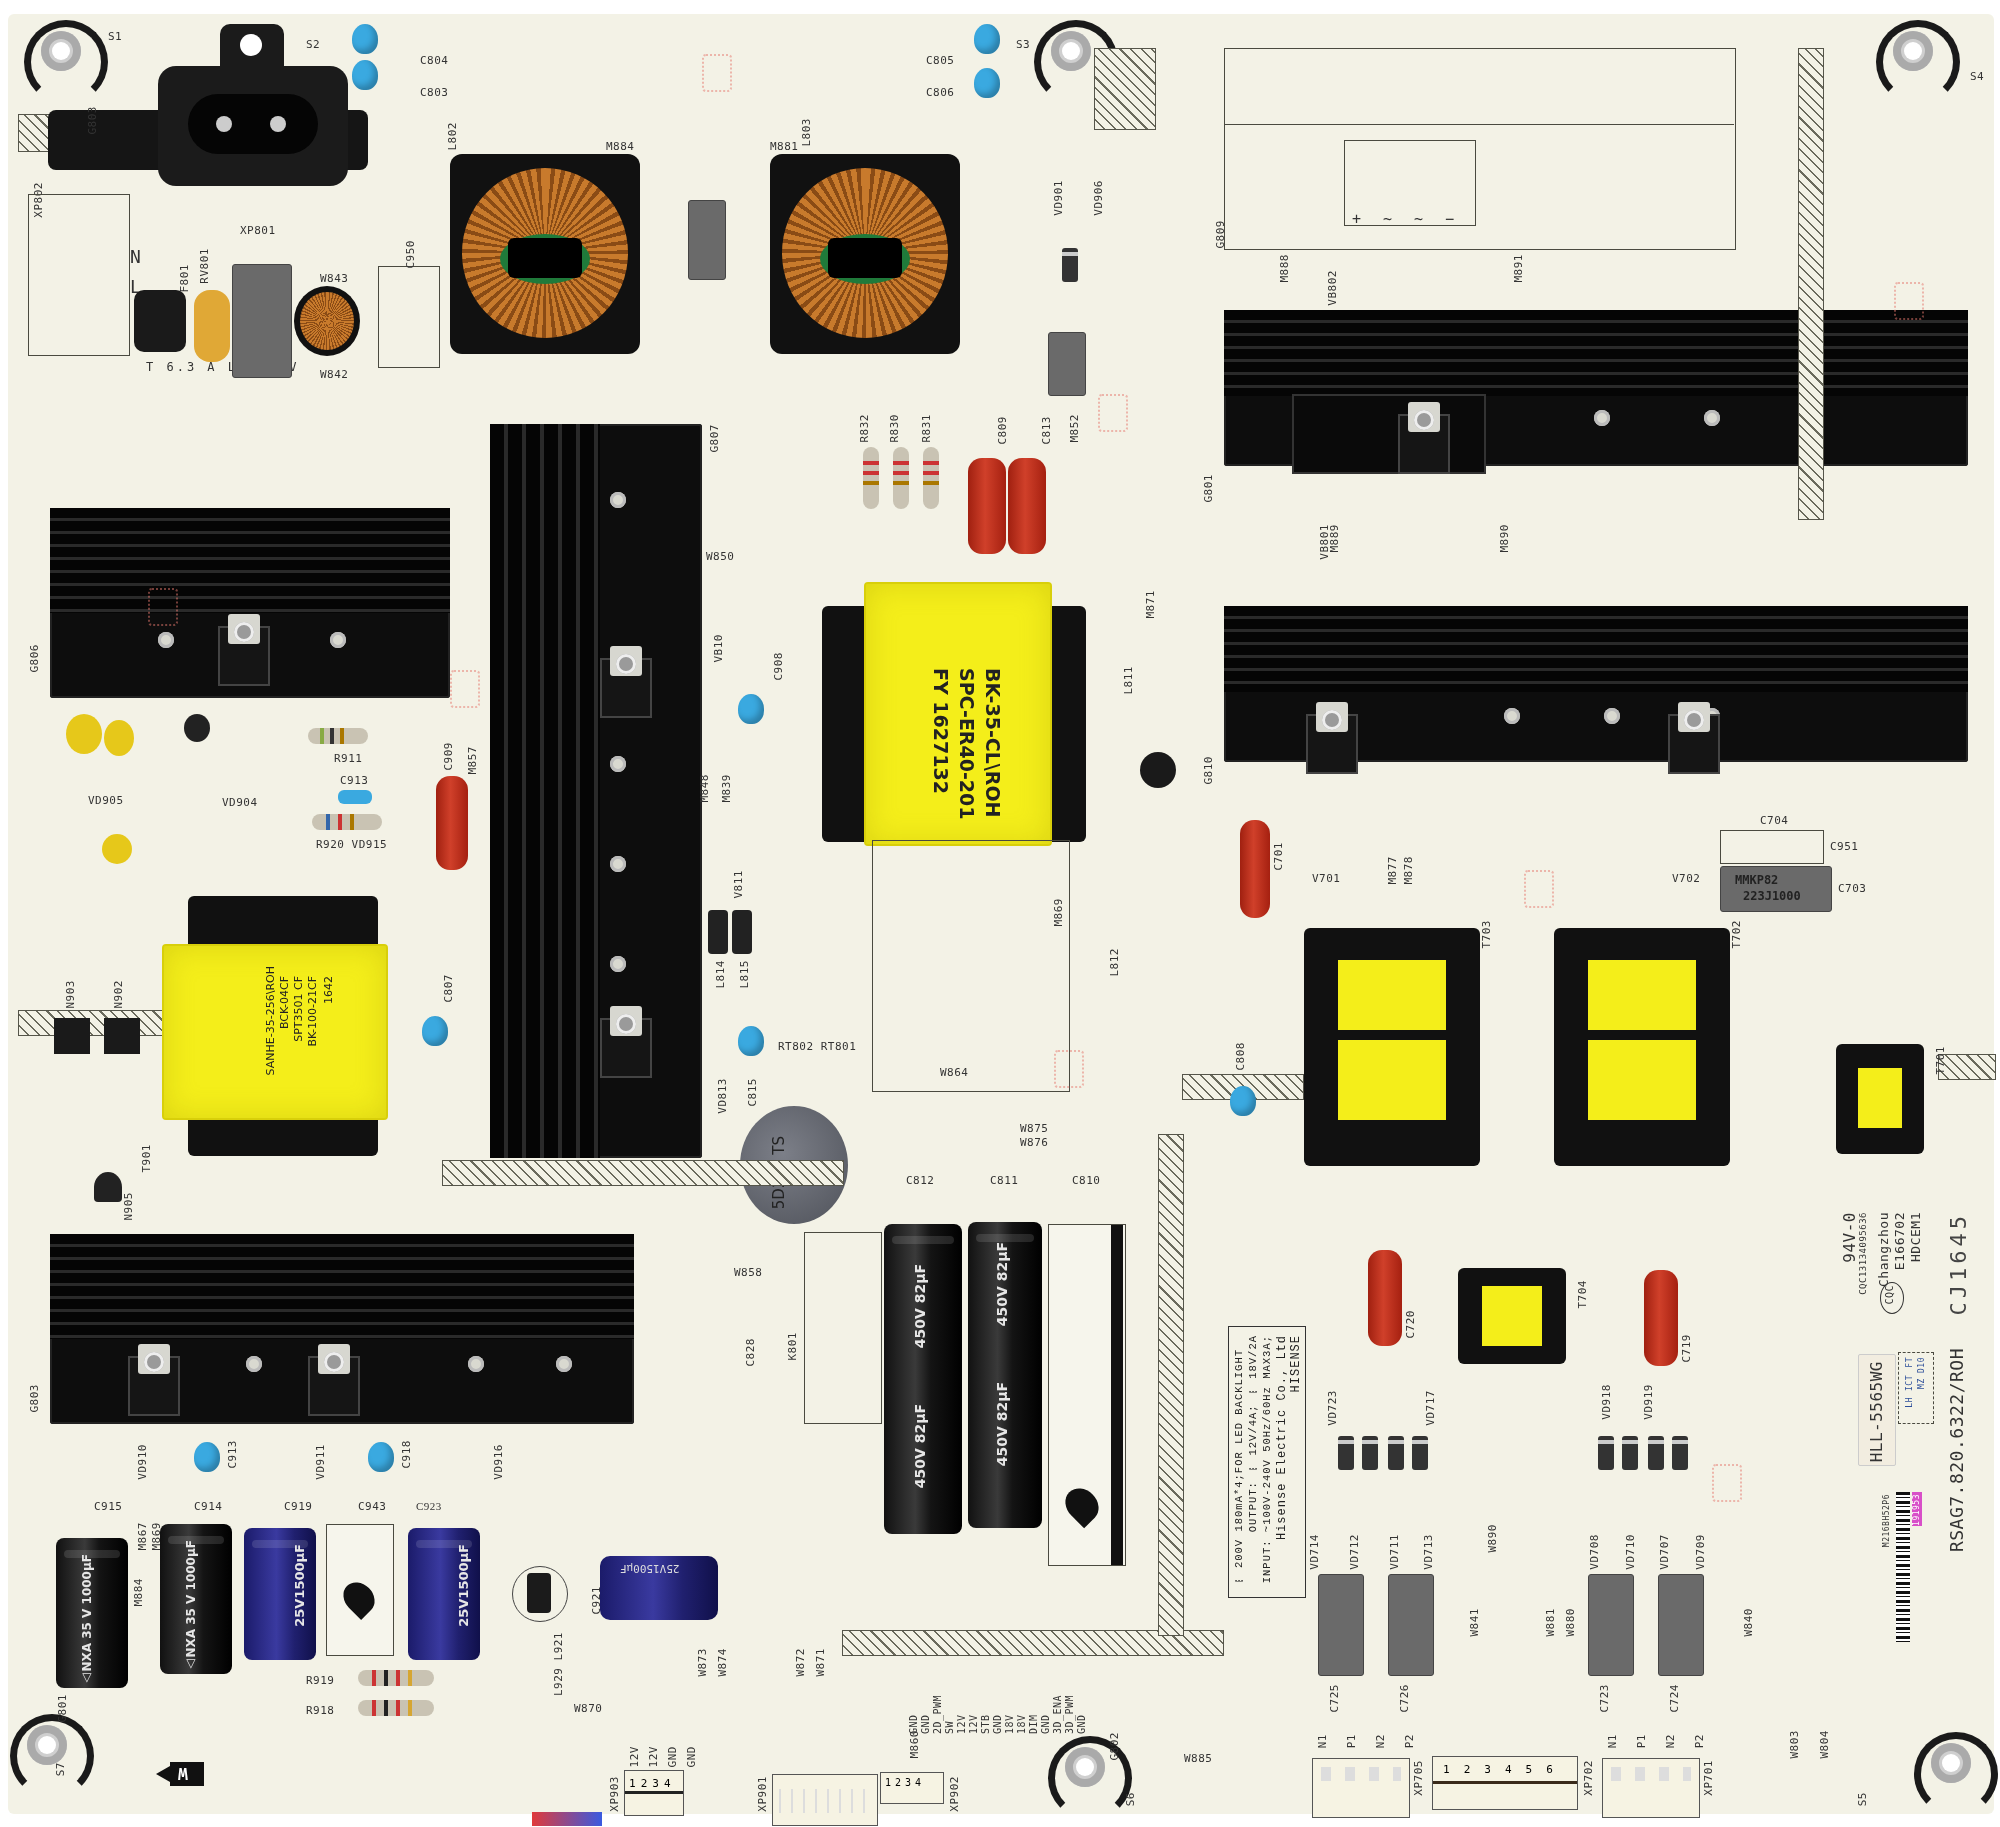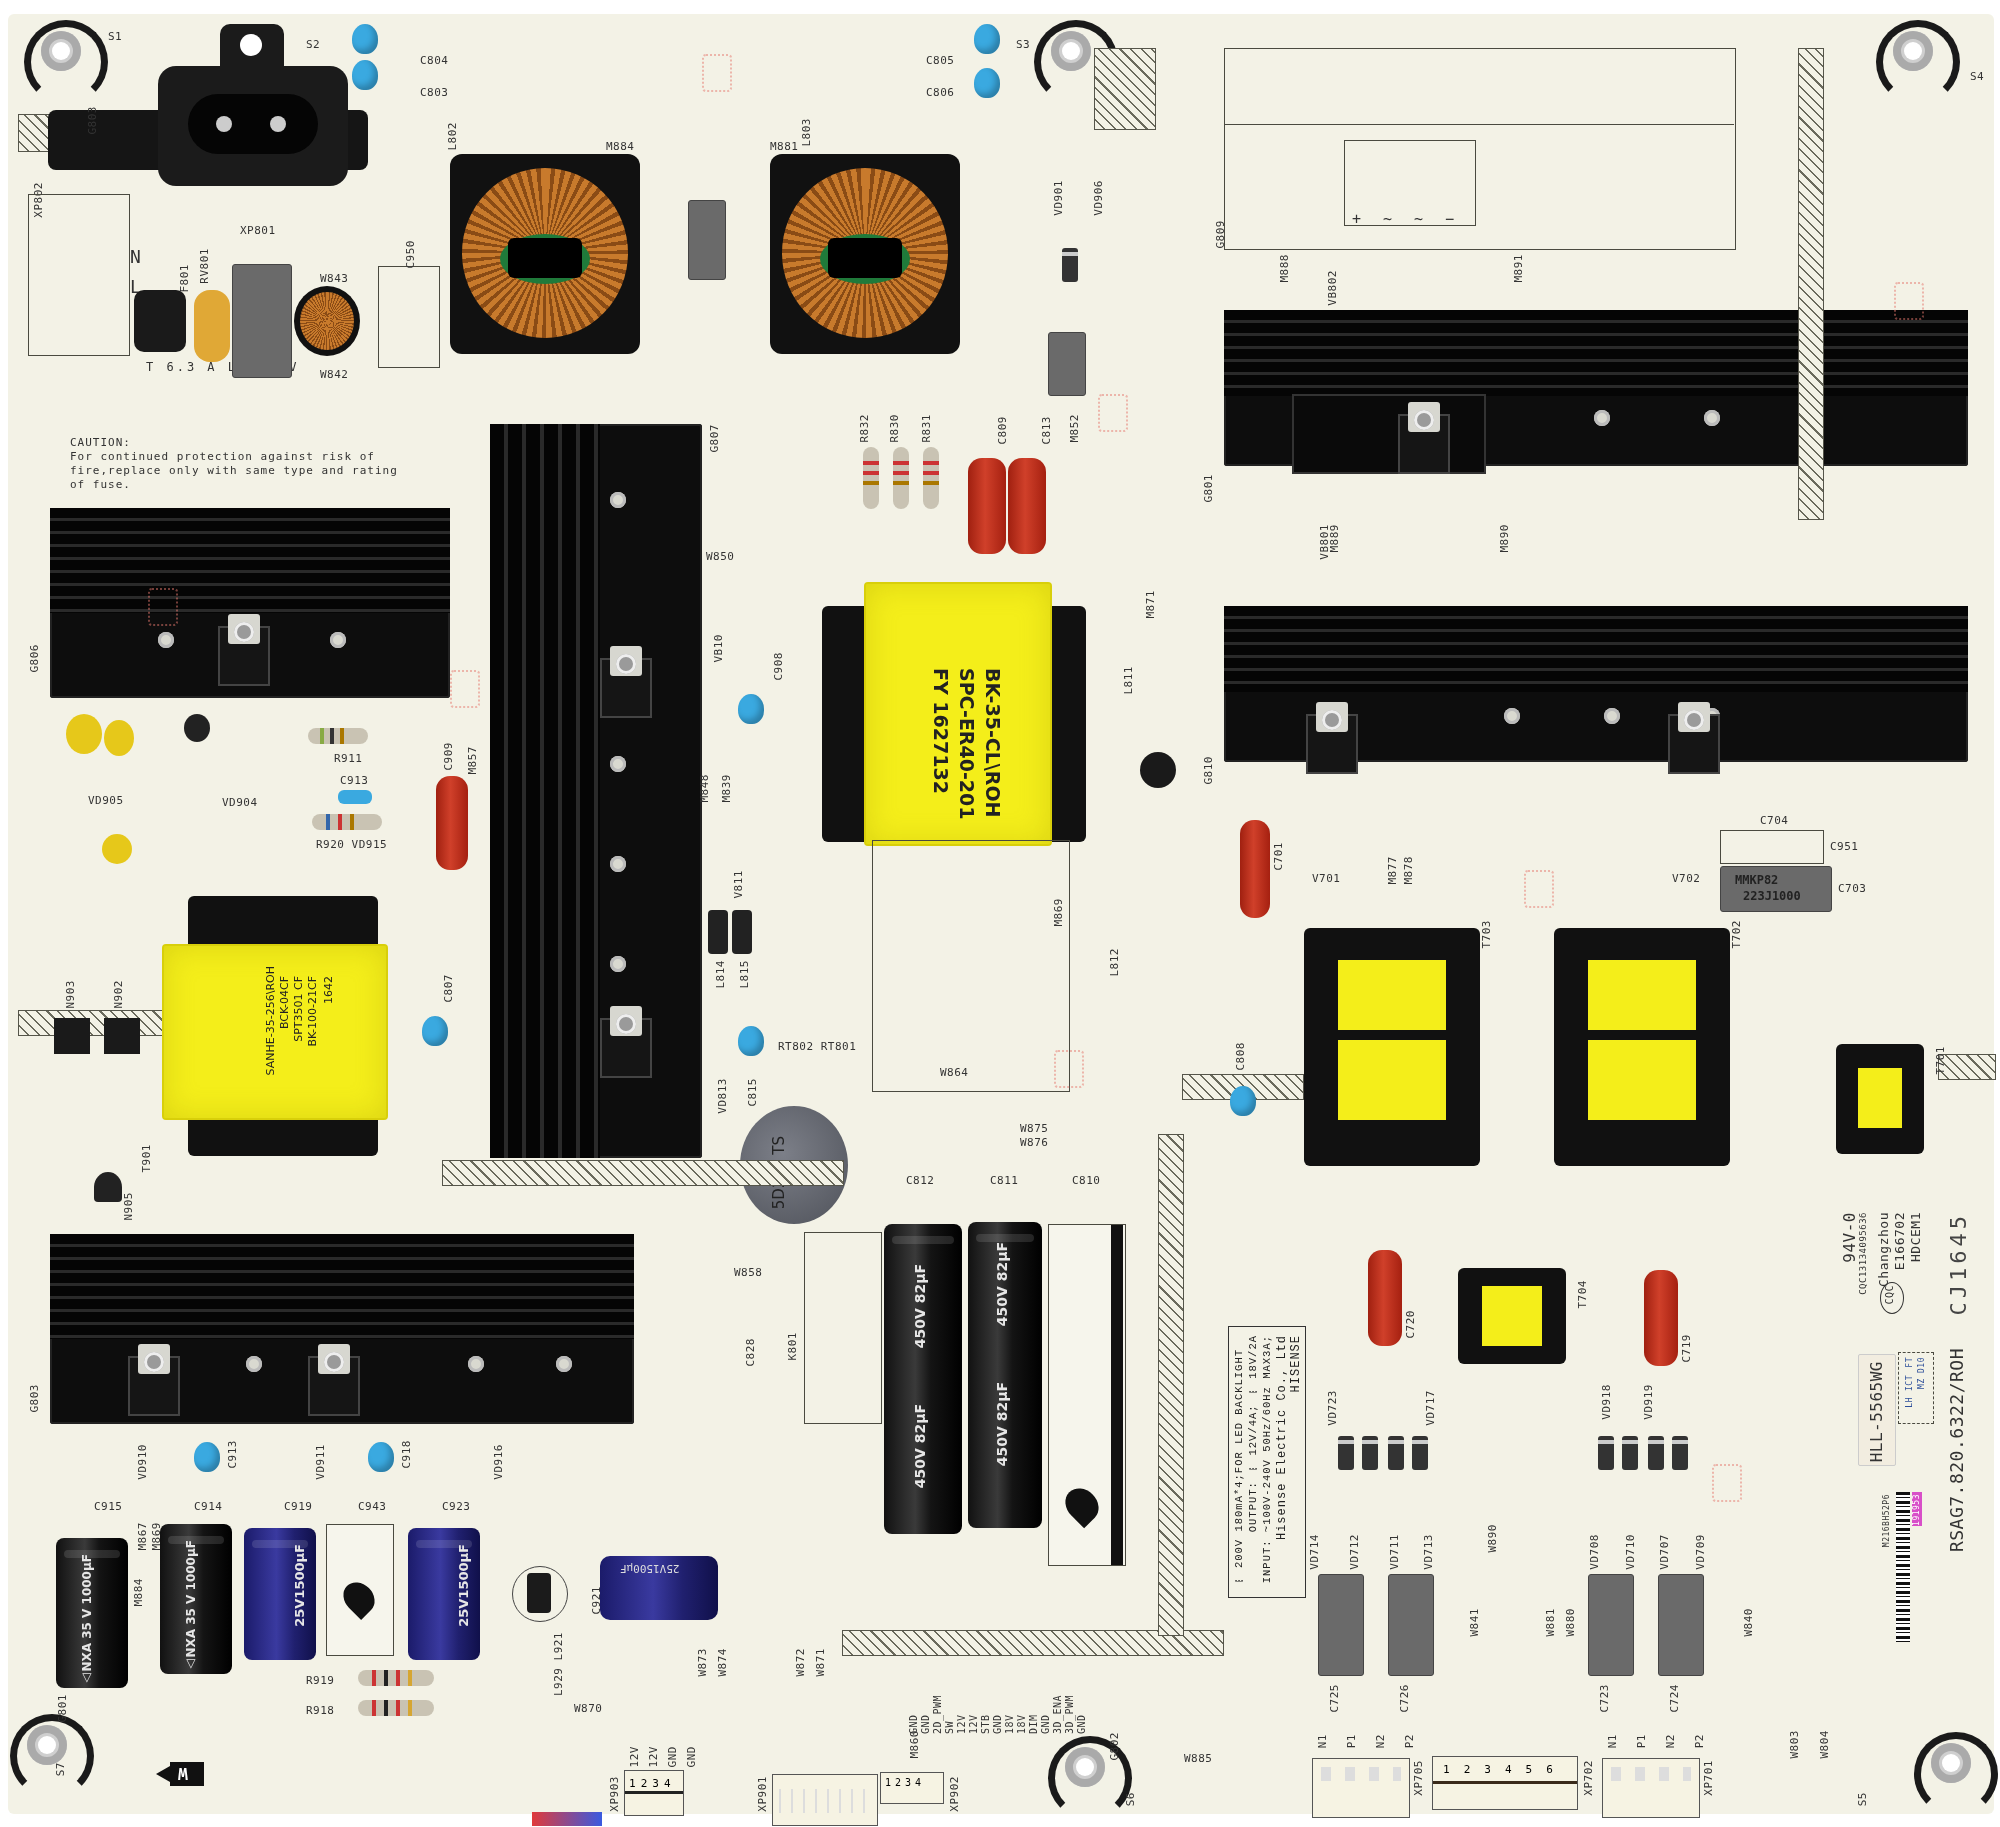--- a/index.html
+++ b/index.html
@@ -209,26 +209,20 @@
   <div class="to220" style="left:120px;top:1342px;">
       <div class="tab"></div>
       <div class="screw"></div>
     </div>
   <div class="to220" style="left:300px;top:1342px;">
       <div class="tab"></div>
       <div class="screw"></div>
     </div>
   <div class="silk vr" style="left:20px;top:1370px;">G803</div>
 
-  <div class="abs" style="left:62px;top:422px;font-size:11px;line-height:14px;color:#333;letter-spacing:1px;">
-    <div>CAUTION:</div>
-    <div>For continued protection against risk of</div>
-    <div>fire,replace only with same type and rating</div>
-    <div>of fuse.</div>
-  </div>
 
   <div class="bobbin" style="left:814px;top:592px;width:264px;height:236px;"></div>
   <div class="yellowxf" style="left:856px;top:568px;width:184px;height:260px;">
     <div class="xfmr-text" style="left:116px;top:84px;font-size:19px;">BK-35-CL\ROH</div>
     <div class="xfmr-text" style="left:90px;top:84px;font-size:19px;">SPC-ER40-201</div>
     <div class="xfmr-text" style="left:64px;top:84px;font-size:19px;">FY 1627132</div>
   </div>
   <div class="silk vr" style="left:1114px;top:652px;">L811</div>
   <div class="outline" style="left:864px;top:826px;width:196px;height:250px;"></div>
   <div class="silk vr" style="left:1044px;top:884px;">M869</div>
@@ -352,21 +346,21 @@
   <div class="silk vr" style="left:104px;top:966px;">N902</div>
   <div class="abs" style="left:86px;top:1158px;width:28px;height:30px;border-radius:50% 50% 4px 4px;background:#222;"></div>
   <div class="silk vr" style="left:114px;top:1178px;">N905</div>
   <div class="ycap" style="left:414px;top:1002px;"></div>
   <div class="silk vr" style="left:434px;top:960px;">C807</div>
 
   <div class="silk" style="left:86px;top:1486px;">C915</div>
   <div class="silk" style="left:186px;top:1486px;">C914</div>
   <div class="silk" style="left:276px;top:1486px;">C919</div>
   <div class="silk" style="left:350px;top:1486px;">C943</div>
-  <div class="silk" style="left:434px;top:1486px;">C923</div>
+  <div class="silk" style="left:408px;top:1486px;font-family:Liberation Serif, serif;">C923</div>
 
   <div class="ecap black" style="left:48px;top:1524px;width:72px;height:150px;">
     <div class="stripe"></div>
     <div class="txt" style="left:24px;top:16px;font-size:12px;">△NXA 35 V 1000µF</div>
   </div>
   <div class="ecap black" style="left:152px;top:1510px;width:72px;height:150px;">
     <div class="stripe"></div>
     <div class="txt" style="left:24px;top:16px;font-size:12px;">△NXA 35 V 1000µF</div>
   </div>
   <div class="ecap blue" style="left:236px;top:1514px;width:72px;height:132px;">

